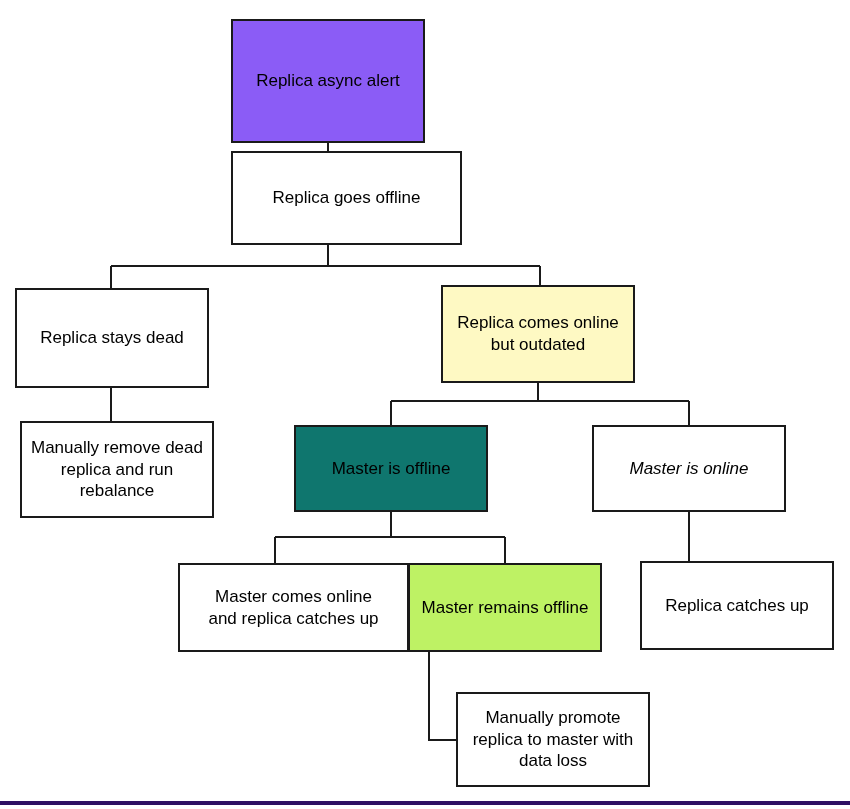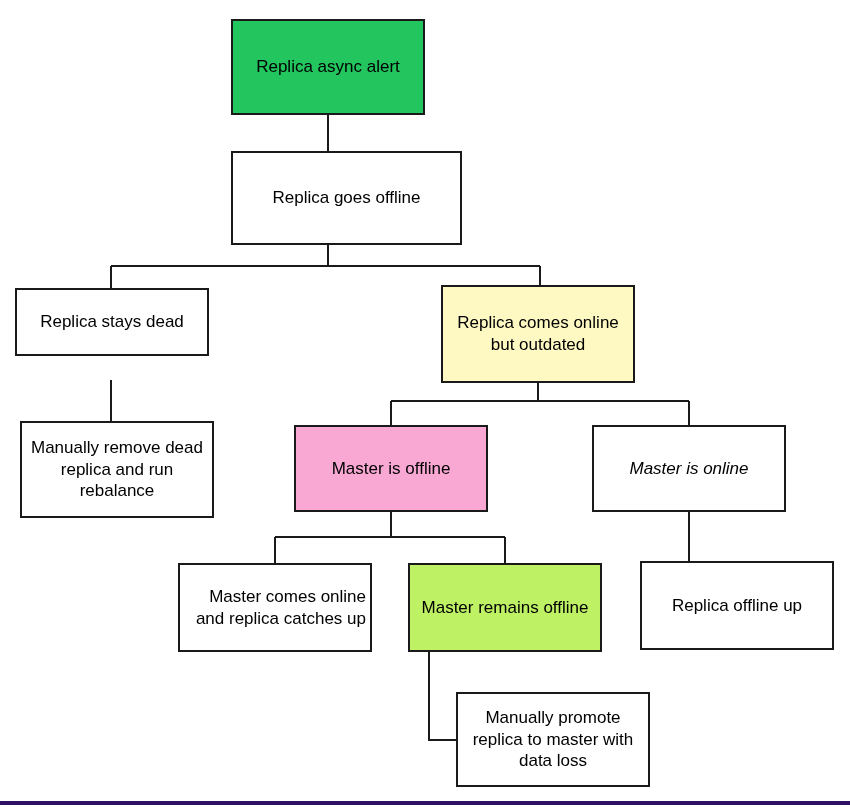--- a/index.html
+++ b/index.html
@@ -82,58 +82,58 @@
     <path d="M391,512 L391,537" stroke="#1a1a1a"></path>
     <path d="M275,537 L505,537" stroke="#1a1a1a"></path>
     <path d="M275,537 L275,563" stroke="#1a1a1a"></path>
     <path d="M505,537 L505,563" stroke="#1a1a1a"></path>
 
     <line x1="689" y1="512" x2="689" y2="561" stroke="#1a1a1a"></line>
 
     <path d="M429,652 L429,740 L456,740" stroke="#1a1a1a"></path>
   </svg>
 
-  <div class="node" style="left: 231px; top: 19px; width: 194px; height: 96px; border-color: rgb(26, 26, 26); background: #22c55e; color: rgb(0, 0, 0);">
+  <div class="node" style="left: 231px; top: 19px; width: 194px; height: 124px; border-color: rgb(26, 26, 26); background: #8b5cf6; color: rgb(0, 0, 0);">
     <span class="label">Replica async alert</span>
   </div>
 
   <div class="node" style="left: 231px; top: 151px; width: 231px; height: 94px; border-color: rgb(26, 26, 26); background: rgb(255, 255, 255); color: rgb(0, 0, 0);">
     <span class="label">Replica goes offline</span>
   </div>
 
-  <div class="node" style="left: 15px; top: 288px; width: 194px; height: 68px; border-color: rgb(26, 26, 26); background: rgb(255, 255, 255); color: rgb(0, 0, 0);">
+  <div class="node" style="left: 15px; top: 288px; width: 194px; height: 100px; border-color: rgb(26, 26, 26); background: rgb(255, 255, 255); color: rgb(0, 0, 0);">
     <span class="label">Replica stays dead</span>
   </div>
 
   <div class="node" style="left: 441px; top: 285px; width: 194px; height: 98px; border-color: rgb(26, 26, 26); background: #fef9c3; color: rgb(0, 0, 0);">
     <span class="label">Replica comes online<br>but outdated</span>
   </div>
 
   <div class="node" style="left: 20px; top: 421px; width: 194px; height: 97px; border-color: rgb(26, 26, 26); background: rgb(255, 255, 255); color: rgb(0, 0, 0);">
     <span class="label">Manually remove dead<br>replica and run<br>rebalance</span>
   </div>
 
-  <div class="node" style="left: 294px; top: 425px; width: 194px; height: 87px; border-color: rgb(26, 26, 26); background: #f9a8d4; color: rgb(0, 0, 0);">
+  <div class="node" style="left: 294px; top: 425px; width: 194px; height: 87px; border-color: rgb(26, 26, 26); background: #0f766e; color: rgb(0, 0, 0);">
     <span class="label">Master is offline</span>
   </div>
 
   <div class="node" style="left: 592px; top: 425px; width: 194px; height: 87px; border-color: rgb(26, 26, 26); background: rgb(255, 255, 255); color: rgb(0, 0, 0); font-style: italic;">
     <span class="label">Master is online</span>
   </div>
 
-  <div class="node" style="left: 178px; top: 563px; width: 194px; height: 89px; border-color: rgb(26, 26, 26); background: rgb(255, 255, 255); color: rgb(0, 0, 0); text-align: right;">
+  <div class="node" style="left: 178px; top: 563px; width: 231px; height: 89px; border-color: rgb(26, 26, 26); background: rgb(255, 255, 255); color: rgb(0, 0, 0);">
     <span class="label">Master comes online<br>and replica catches up</span>
   </div>
 
   <div class="node" style="left: 408px; top: 563px; width: 194px; height: 89px; border-color: rgb(26, 26, 26); background: #bef264; color: rgb(0, 0, 0);">
     <span class="label">Master remains offline</span>
   </div>
 
   <div class="node" style="left: 640px; top: 561px; width: 194px; height: 89px; border-color: rgb(26, 26, 26); background: rgb(255, 255, 255); color: rgb(0, 0, 0);">
-    <span class="label">Replica offline up</span>
+    <span class="label">Replica catches up</span>
   </div>
 
   <div class="node" style="left: 456px; top: 692px; width: 194px; height: 95px; border-color: rgb(26, 26, 26); background: rgb(255, 255, 255); color: rgb(0, 0, 0);">
     <span class="label">Manually promote<br>replica to master with<br>data loss</span>
   </div>
 
   <div class="footer-rule" style="top: 801px; height: 4px; background: rgb(46, 16, 100);"></div>
 
 </div>
 

